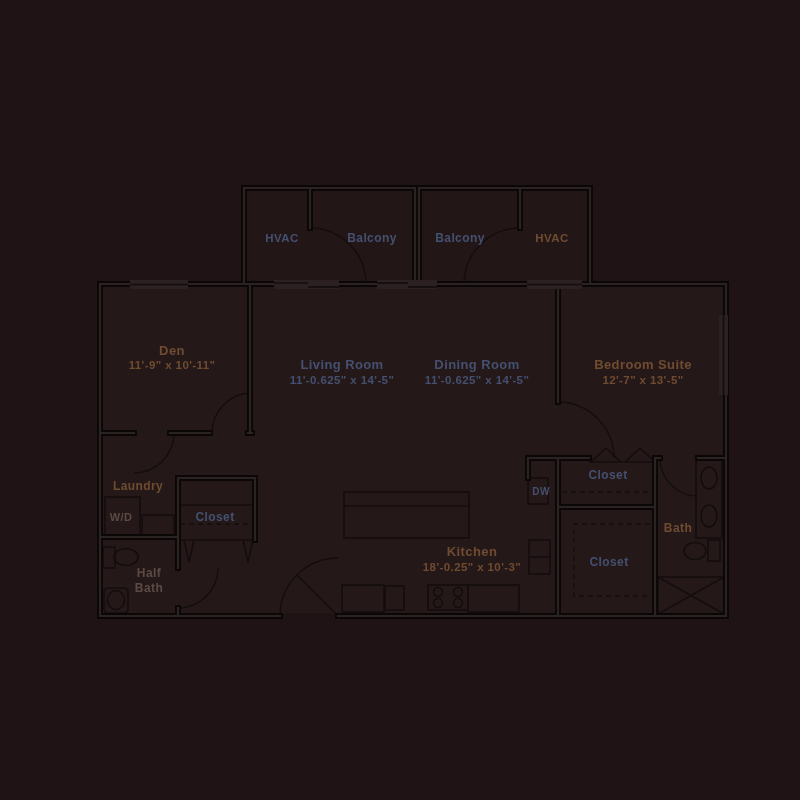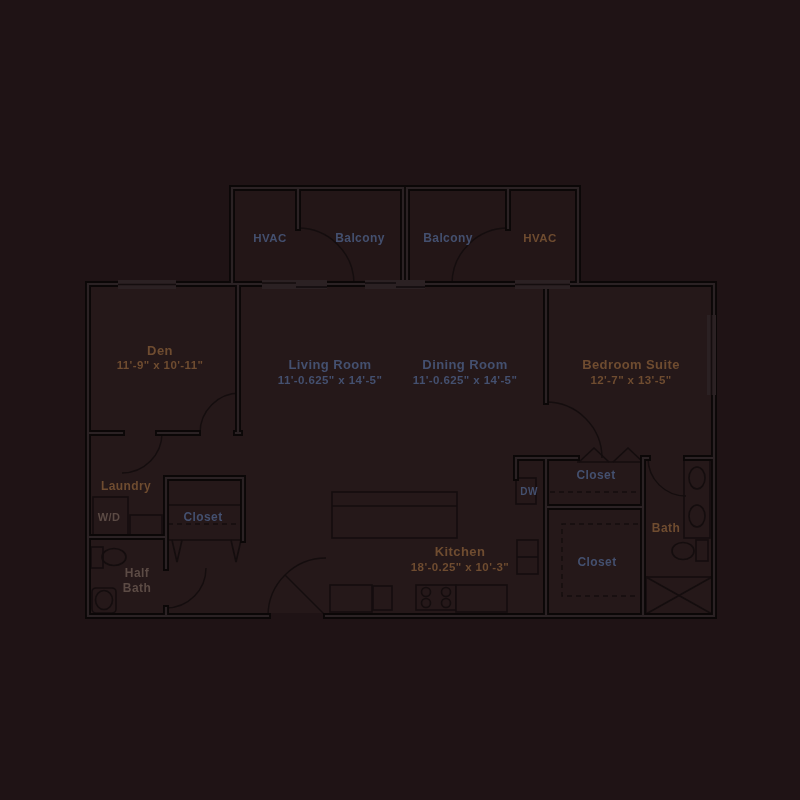--- a/index.html
+++ b/index.html
@@ -5,21 +5,21 @@
   :root{
     --bg:#1f1315;
     --room:#251819;
     --balcony:#231617;
     --wall:#0b0707;
     --wallcore:#2b2224;
     --line:#140d0e;
     --window:#2b2123;
   }
   html,body{margin:0;padding:0;background:var(--bg);width:800px;height:800px;overflow:hidden;}
-  .stage{width:757px;height:800px;position:relative;}
+  .stage{width:757px;height:800px;position:relative;margin-left:12px;}
   svg{display:block;}
   svg text{font-family:"Liberation Sans","DejaVu Sans",sans-serif;font-weight:bold;letter-spacing:.4px;}
   .wall{stroke:var(--wall);stroke-width:6;fill:none;stroke-linecap:square;}
   .wallcore{stroke:var(--wallcore);stroke-width:2.2;fill:none;stroke-linecap:square;}
   .fix{stroke:var(--line);stroke-width:1.6;fill:none;}
   .fixfill{stroke:var(--line);stroke-width:1.6;fill:var(--room);}
   .arc{stroke:var(--line);stroke-width:1.4;fill:none;}
   .dash{stroke:var(--line);stroke-width:1.4;fill:none;stroke-dasharray:5 4;}
 </style>
 </head>

